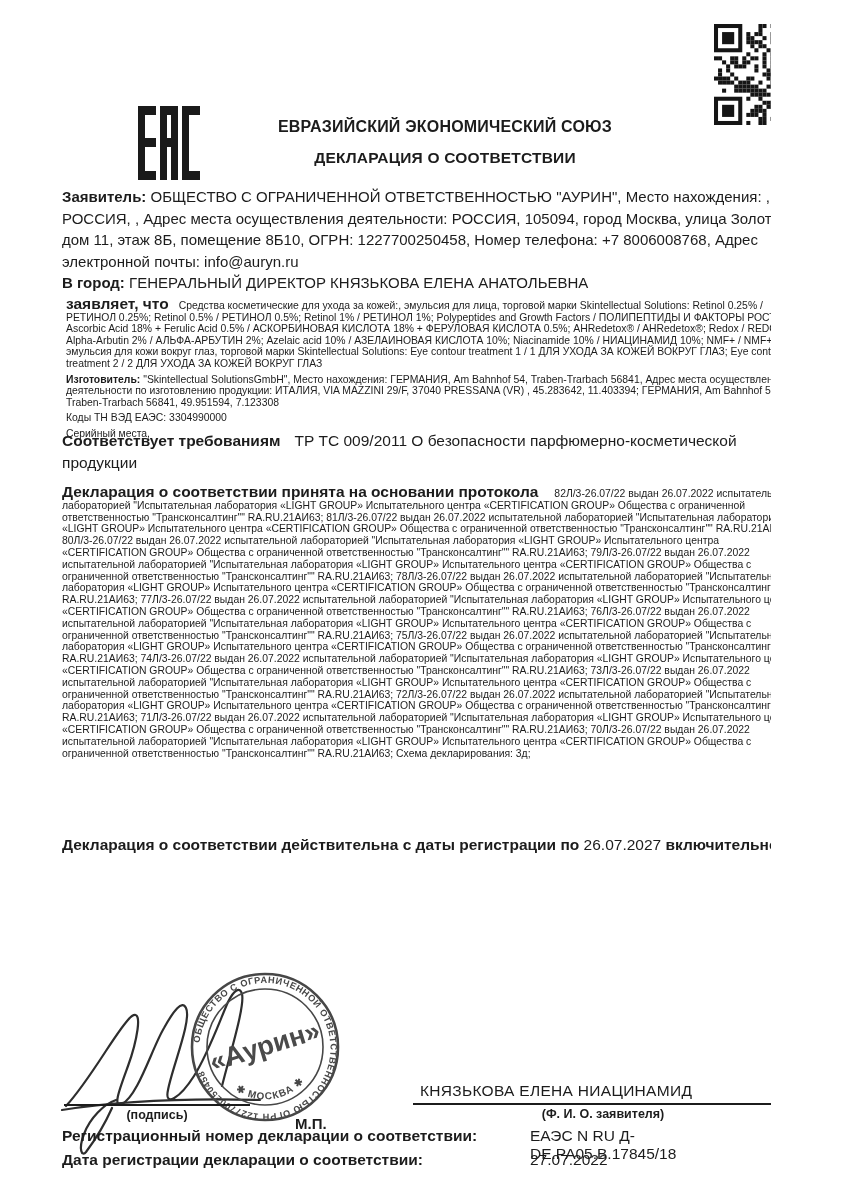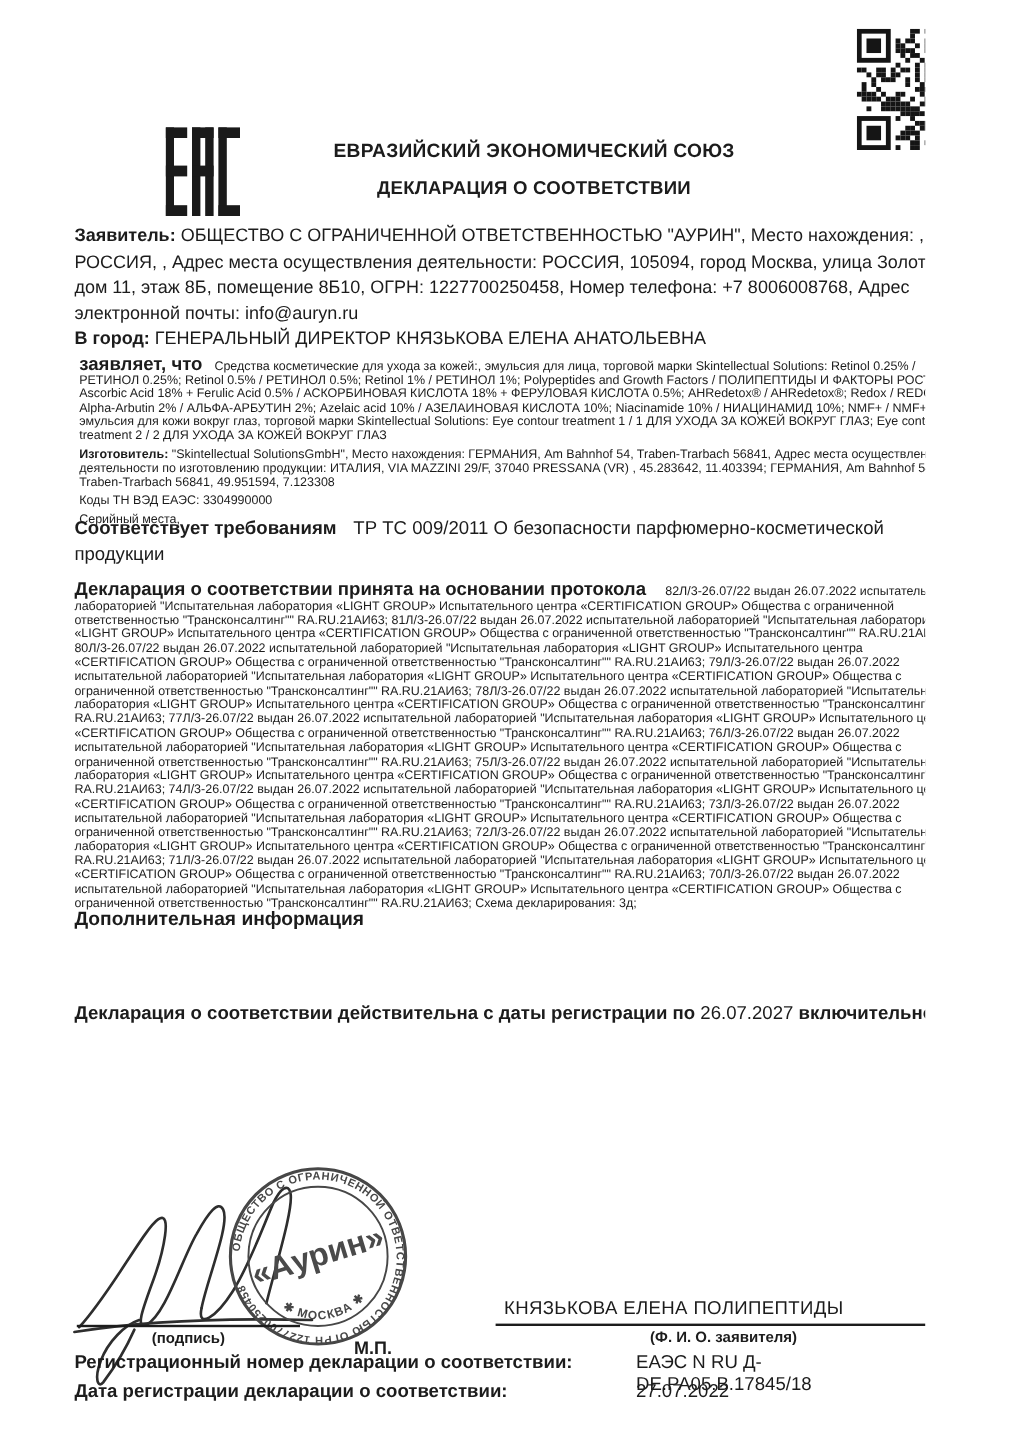--- a/index.html
+++ b/index.html
@@ -301,21 +301,20 @@
   </div>
 
   <div class="abs compliance">
     <b class="lbl">Соответствует требованиям</b><span>ТР ТС 009/2011 О безопасности парфюмерно-косметической продукции</span>
   </div>
 
   <div class="abs protocol">
     <span class="biglbl">Декларация о соответствии принята на основании протокола</span><span>82Л/3-26.07/22 выдан 26.07.2022  испытательной лабораторией "Испытательная лаборатория «LIGHT GROUP» Испытательного центра «CERTIFICATION GROUP» Общества с ограниченной ответственностью "Трансконсалтинг"" RA.RU.21АИ63; 81Л/3-26.07/22 выдан 26.07.2022  испытательной лабораторией "Испытательная лаборатория «LIGHT GROUP» Испытательного центра «CERTIFICATION GROUP» Общества с ограниченной ответственностью "Трансконсалтинг"" RA.RU.21АИ63; 80Л/3-26.07/22 выдан 26.07.2022  испытательной лабораторией "Испытательная лаборатория «LIGHT GROUP» Испытательного центра «CERTIFICATION GROUP» Общества с ограниченной ответственностью "Трансконсалтинг"" RA.RU.21АИ63; 79Л/3-26.07/22 выдан 26.07.2022  испытательной лабораторией "Испытательная лаборатория «LIGHT GROUP» Испытательного центра «CERTIFICATION GROUP» Общества с ограниченной ответственностью "Трансконсалтинг"" RA.RU.21АИ63; 78Л/3-26.07/22 выдан 26.07.2022  испытательной лабораторией "Испытательная лаборатория «LIGHT GROUP» Испытательного центра «CERTIFICATION GROUP» Общества с ограниченной ответственностью "Трансконсалтинг"" RA.RU.21АИ63; 77Л/3-26.07/22 выдан 26.07.2022  испытательной лабораторией "Испытательная лаборатория «LIGHT GROUP» Испытательного центра «CERTIFICATION GROUP» Общества с ограниченной ответственностью "Трансконсалтинг"" RA.RU.21АИ63; 76Л/3-26.07/22 выдан 26.07.2022  испытательной лабораторией "Испытательная лаборатория «LIGHT GROUP» Испытательного центра «CERTIFICATION GROUP» Общества с ограниченной ответственностью "Трансконсалтинг"" RA.RU.21АИ63; 75Л/3-26.07/22 выдан 26.07.2022  испытательной лабораторией "Испытательная лаборатория «LIGHT GROUP» Испытательного центра «CERTIFICATION GROUP» Общества с ограниченной ответственностью "Трансконсалтинг"" RA.RU.21АИ63; 74Л/3-26.07/22 выдан 26.07.2022  испытательной лабораторией "Испытательная лаборатория «LIGHT GROUP» Испытательного центра «CERTIFICATION GROUP» Общества с ограниченной ответственностью "Трансконсалтинг"" RA.RU.21АИ63; 73Л/3-26.07/22 выдан 26.07.2022  испытательной лабораторией "Испытательная лаборатория «LIGHT GROUP» Испытательного центра «CERTIFICATION GROUP» Общества с ограниченной ответственностью "Трансконсалтинг"" RA.RU.21АИ63; 72Л/3-26.07/22 выдан 26.07.2022  испытательной лабораторией "Испытательная лаборатория «LIGHT GROUP» Испытательного центра «CERTIFICATION GROUP» Общества с ограниченной ответственностью "Трансконсалтинг"" RA.RU.21АИ63; 71Л/3-26.07/22 выдан 26.07.2022  испытательной лабораторией "Испытательная лаборатория «LIGHT GROUP» Испытательного центра «CERTIFICATION GROUP» Общества с ограниченной ответственностью "Трансконсалтинг"" RA.RU.21АИ63; 70Л/3-26.07/22 выдан 26.07.2022  испытательной лабораторией "Испытательная лаборатория «LIGHT GROUP» Испытательного центра «CERTIFICATION GROUP» Общества с ограниченной ответственностью "Трансконсалтинг"" RA.RU.21АИ63; Схема декларирования: 3д;</span>
   </div>
 
-  <div class="abs addinfo">Дополнительная информация</div>
 
   <div class="abs validity">
     <span>Декларация о соответствии действительна с даты регистрации по </span><span class="nb">26.07.2027</span><span> включительно</span>
   </div>
 
   <div class="abs" style="left:52px;top:958px;">
     <svg width="230" height="200" viewBox="0 0 230 200" fill="none">
       <g stroke="#2e2e2e" stroke-width="2.2" stroke-linecap="round">
         <path d="M14 148 C 40 120, 68 66, 80 58 C 92 50, 84 86, 76 108 C 68 130, 60 150, 70 146 C 86 138, 100 90, 112 70 C 122 52, 130 42, 134 50 C 140 62, 120 110, 116 132"></path>
         <path d="M116 132 C 112 150, 128 140, 142 118 C 156 96, 168 62, 176 44 C 182 32, 188 28, 190 36 C 193 48, 178 96, 170 128"></path>
@@ -341,21 +340,21 @@
       </text>
       <text x="89" y="97" text-anchor="middle" font-size="27" font-weight="bold" fill="#4a4a4a" transform="rotate(-17 89 89)">«Аурин»</text>
     </svg>
   </div>
 
   <div class="abs mp">М.П.</div>
 
   <div class="abs sigline"></div>
   <div class="abs sigcap">(подпись)</div>
 
-  <div class="abs fio-name">КНЯЗЬКОВА ЕЛЕНА ПОЛИПЕПТИДЫ</div>
+  <div class="abs fio-name">КНЯЗЬКОВА ЕЛЕНА НИАЦИНАМИД</div>
   <div class="abs fioline"></div>
   <div class="abs fiocap">(Ф. И. О. заявителя)</div>
 
   <div class="abs reglbl r1l">Регистрационный номер декларации о соответствии:</div>
   <div class="abs regval r1v">ЕАЭС N RU Д-DE.РА05.В.17845/18</div>
   <div class="abs reglbl r2l">Дата регистрации декларации о соответствии:</div>
   <div class="abs regval r2v">27.07.2022</div>
 
 </div>
 

